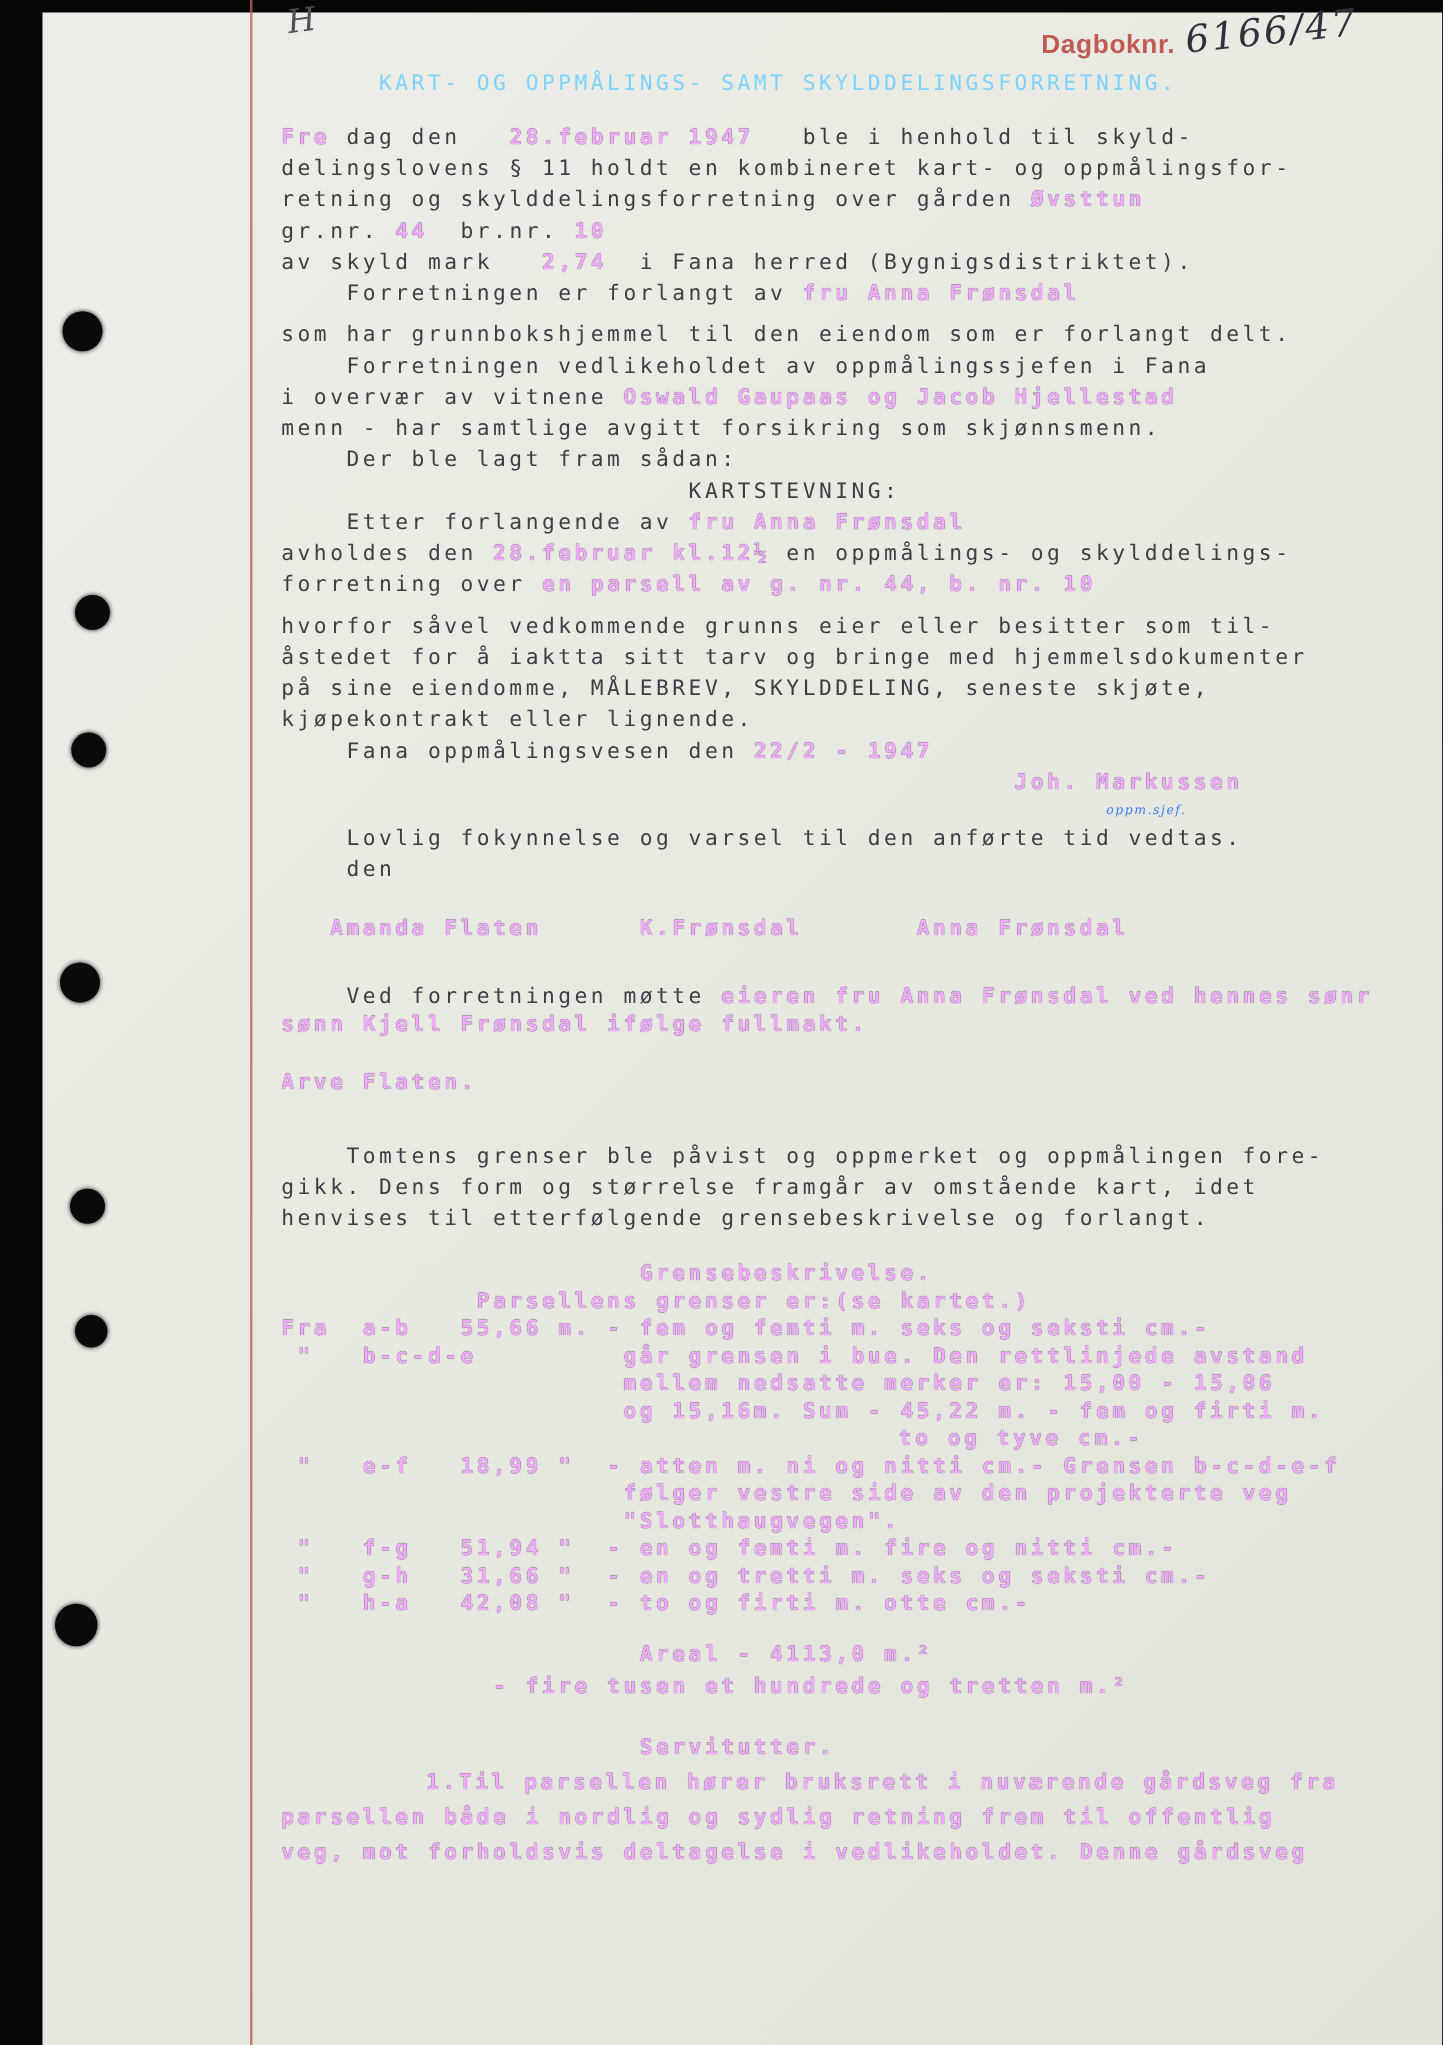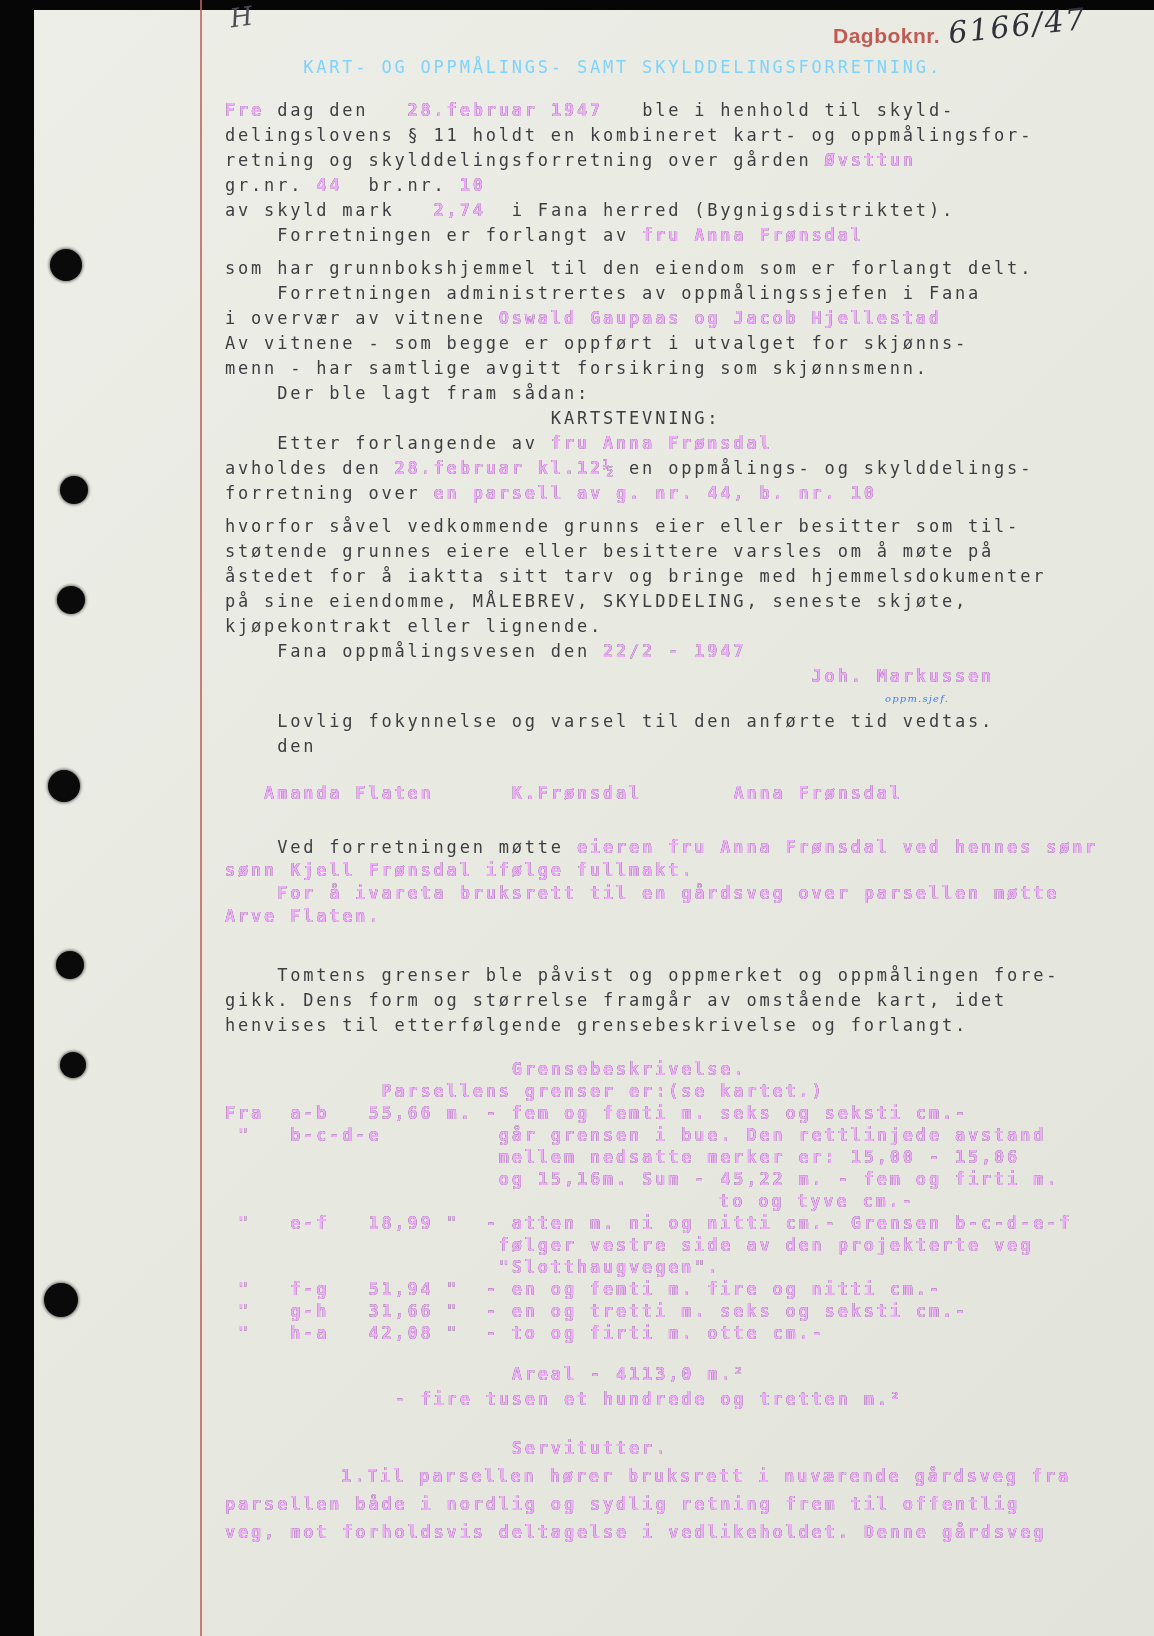--- a/index.html
+++ b/index.html
@@ -54,46 +54,44 @@
       <div class="line title"><span class="seg">      KART- OG OPPMÅLINGS- SAMT SKYLDDELINGSFORRETNING.</span></div>
       <div class="spacer" style="height: 18px;"></div>
       <div class="line"><span class="seg bold">Fre</span><span class="seg"> dag den   </span><span class="seg bold">28.februar 1947</span><span class="seg">   ble i henhold til skyld-</span></div>
       <div class="line"><span class="seg">delingslovens § 11 holdt en kombineret kart- og oppmålingsfor-</span></div>
       <div class="line"><span class="seg">retning og skylddelingsforretning over gården </span><span class="seg bold">Øvsttun</span></div>
       <div class="line"><span class="seg">gr.nr. </span><span class="seg bold">44</span><span class="seg">  br.nr. </span><span class="seg bold">10</span></div>
       <div class="line"><span class="seg">av skyld mark   </span><span class="seg bold">2,74</span><span class="seg">  i Fana herred (Bygnigsdistriktet).</span></div>
       <div class="line"><span class="seg">    Forretningen er forlangt av </span><span class="seg bold">fru Anna Frønsdal</span></div>
       <div class="spacer" style="height: 8px;"></div>
       <div class="line"><span class="seg">som har grunnbokshjemmel til den eiendom som er forlangt delt.</span></div>
-      <div class="line"><span class="seg">    Forretningen administrertes av oppmålingssjefen i Fana</span></div>
+      <div class="line"><span class="seg">    Forretningen vedlikeholdet av oppmålingssjefen i Fana</span></div>
       <div class="line"><span class="seg">i overvær av vitnene </span><span class="seg bold">Oswald Gaupaas og Jacob Hjellestad</span></div>
-      <div class="line"><span class="seg">Av vitnene - som begge er oppført i utvalget for skjønns-</span></div>
       <div class="line"><span class="seg">menn - har samtlige avgitt forsikring som skjønnsmenn.</span></div>
       <div class="line"><span class="seg">    Der ble lagt fram sådan:</span></div>
       <div class="line"><span class="seg">                         KARTSTEVNING:</span></div>
       <div class="line"><span class="seg">    Etter forlangende av </span><span class="seg bold">fru Anna Frønsdal</span></div>
       <div class="line"><span class="seg">avholdes den </span><span class="seg bold">28.februar kl.12½</span><span class="seg"> en oppmålings- og skylddelings-</span></div>
       <div class="line"><span class="seg">forretning over </span><span class="seg bold">en parsell av g. nr. 44, b. nr. 10</span></div>
       <div class="spacer" style="height: 8px;"></div>
       <div class="line"><span class="seg">hvorfor såvel vedkommende grunns eier eller besitter som til-</span></div>
-      <div class="line"><span class="seg">støtende grunnes eiere eller besittere varsles om å møte på</span></div>
       <div class="line"><span class="seg">åstedet for å iaktta sitt tarv og bringe med hjemmelsdokumenter</span></div>
       <div class="line"><span class="seg">på sine eiendomme, MÅLEBREV, SKYLDDELING, seneste skjøte,</span></div>
       <div class="line"><span class="seg">kjøpekontrakt eller lignende.</span></div>
       <div class="line"><span class="seg">    Fana oppmålingsvesen den </span><span class="seg bold">22/2 - 1947</span></div>
       <div class="line"><span class="seg">                                             </span><span class="seg bold">Joh. Markussen</span></div>
       <div class="line small" style="height: 20px; line-height: 20px; padding-left: 660px;"><span class="seg">oppm.sjef.</span></div>
       <div class="line"><span class="seg">    Lovlig fokynnelse og varsel til den anførte tid vedtas.</span></div>
       <div class="line"><span class="seg">    den</span></div>
       <div class="spacer" style="height: 22px;"></div>
       <div class="line"><span class="seg">   </span><span class="seg bold">Amanda Flaten</span><span class="seg">      </span><span class="seg bold">K.Frønsdal</span><span class="seg">       </span><span class="seg bold">Anna Frønsdal</span></div>
       <div class="spacer" style="height: 30px;"></div>
       <div class="line" style="height: 23px; line-height: 23px;"><span class="seg">    Ved forretningen møtte </span><span class="seg bold">eieren fru Anna Frønsdal ved hennes sønr</span></div>
       <div class="line" style="height: 23px; line-height: 23px;"><span class="seg bold">sønn Kjell Frønsdal ifølge fullmakt.</span></div>
-      <div class="line" style="height: 23px; line-height: 23px;"><span class="seg">    </span><span class="seg bold">For å ivareta bruksrett til en gårdsveg over parsellen møtte</span></div>
+      <div class="line" style="height: 23px; line-height: 23px;"><span class="seg">    </span></div>
       <div class="line" style="height: 23px; line-height: 23px;"><span class="seg bold">Arve Flaten.</span></div>
       <div class="spacer" style="height: 35px;"></div>
       <div class="line"><span class="seg">    Tomtens grenser ble påvist og oppmerket og oppmålingen fore-</span></div>
       <div class="line"><span class="seg">gikk. Dens form og størrelse framgår av omstående kart, idet</span></div>
       <div class="line"><span class="seg">henvises til etterfølgende grensebeskrivelse og forlangt.</span></div>
       <div class="spacer" style="height: 20px;"></div>
       <div class="line" style="height: 22px; line-height: 22px;"><span class="seg bold">                      Grensebeskrivelse.</span></div>
       <div class="line" style="height: 22px; line-height: 22px;"><span class="seg bold">            Parsellens grenser er:(se kartet.)</span></div>
       <div class="line" style="height: 22px; line-height: 22px;"><span class="seg bold">Fra  a-b   55,66 m. - fem og femti m. seks og seksti cm.-</span></div>
       <div class="line" style="height: 22px; line-height: 22px;"><span class="seg bold"> "   b-c-d-e         går grensen i bue. Den rettlinjede avstand</span></div>

